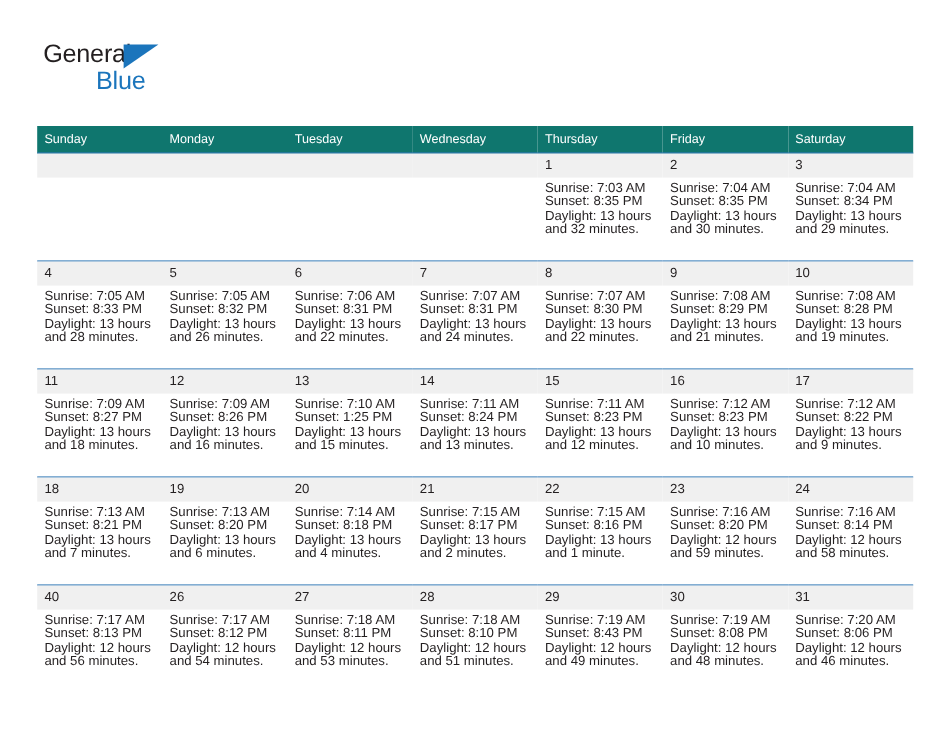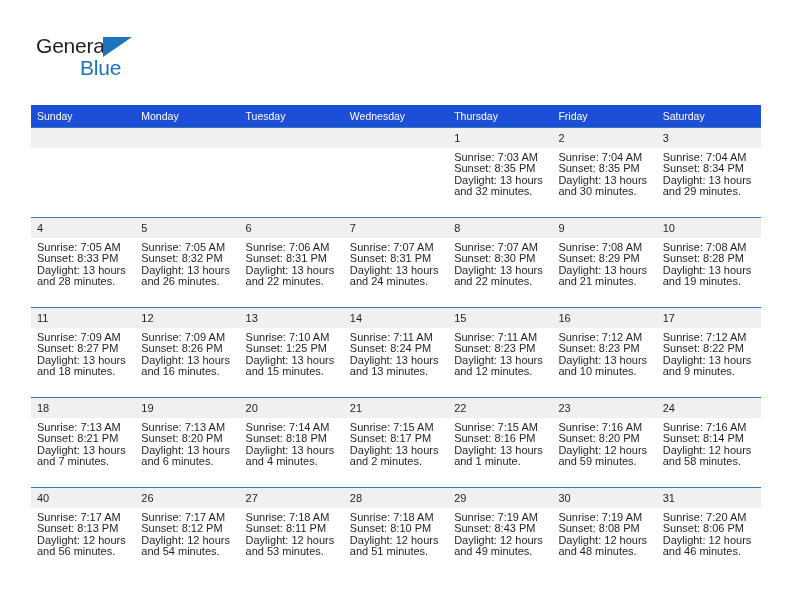--- a/index.html
+++ b/index.html
@@ -90,21 +90,21 @@
   
   .cal {
     position: absolute;
     left: 31px;
     top: 105px;
     width: 730px;
     border-collapse: collapse;
     table-layout: fixed;
   }
   .cal th {
-    background: #1d4ed8;
+    background: #0f766e;
     color: #ffffff;
     font-size: 10.5px;
     font-weight: normal;
     text-align: left;
     padding: 5px 0 5px 6px;
     height: 11px;
     border: none;
   }
   .cal td {
     vertical-align: top;

